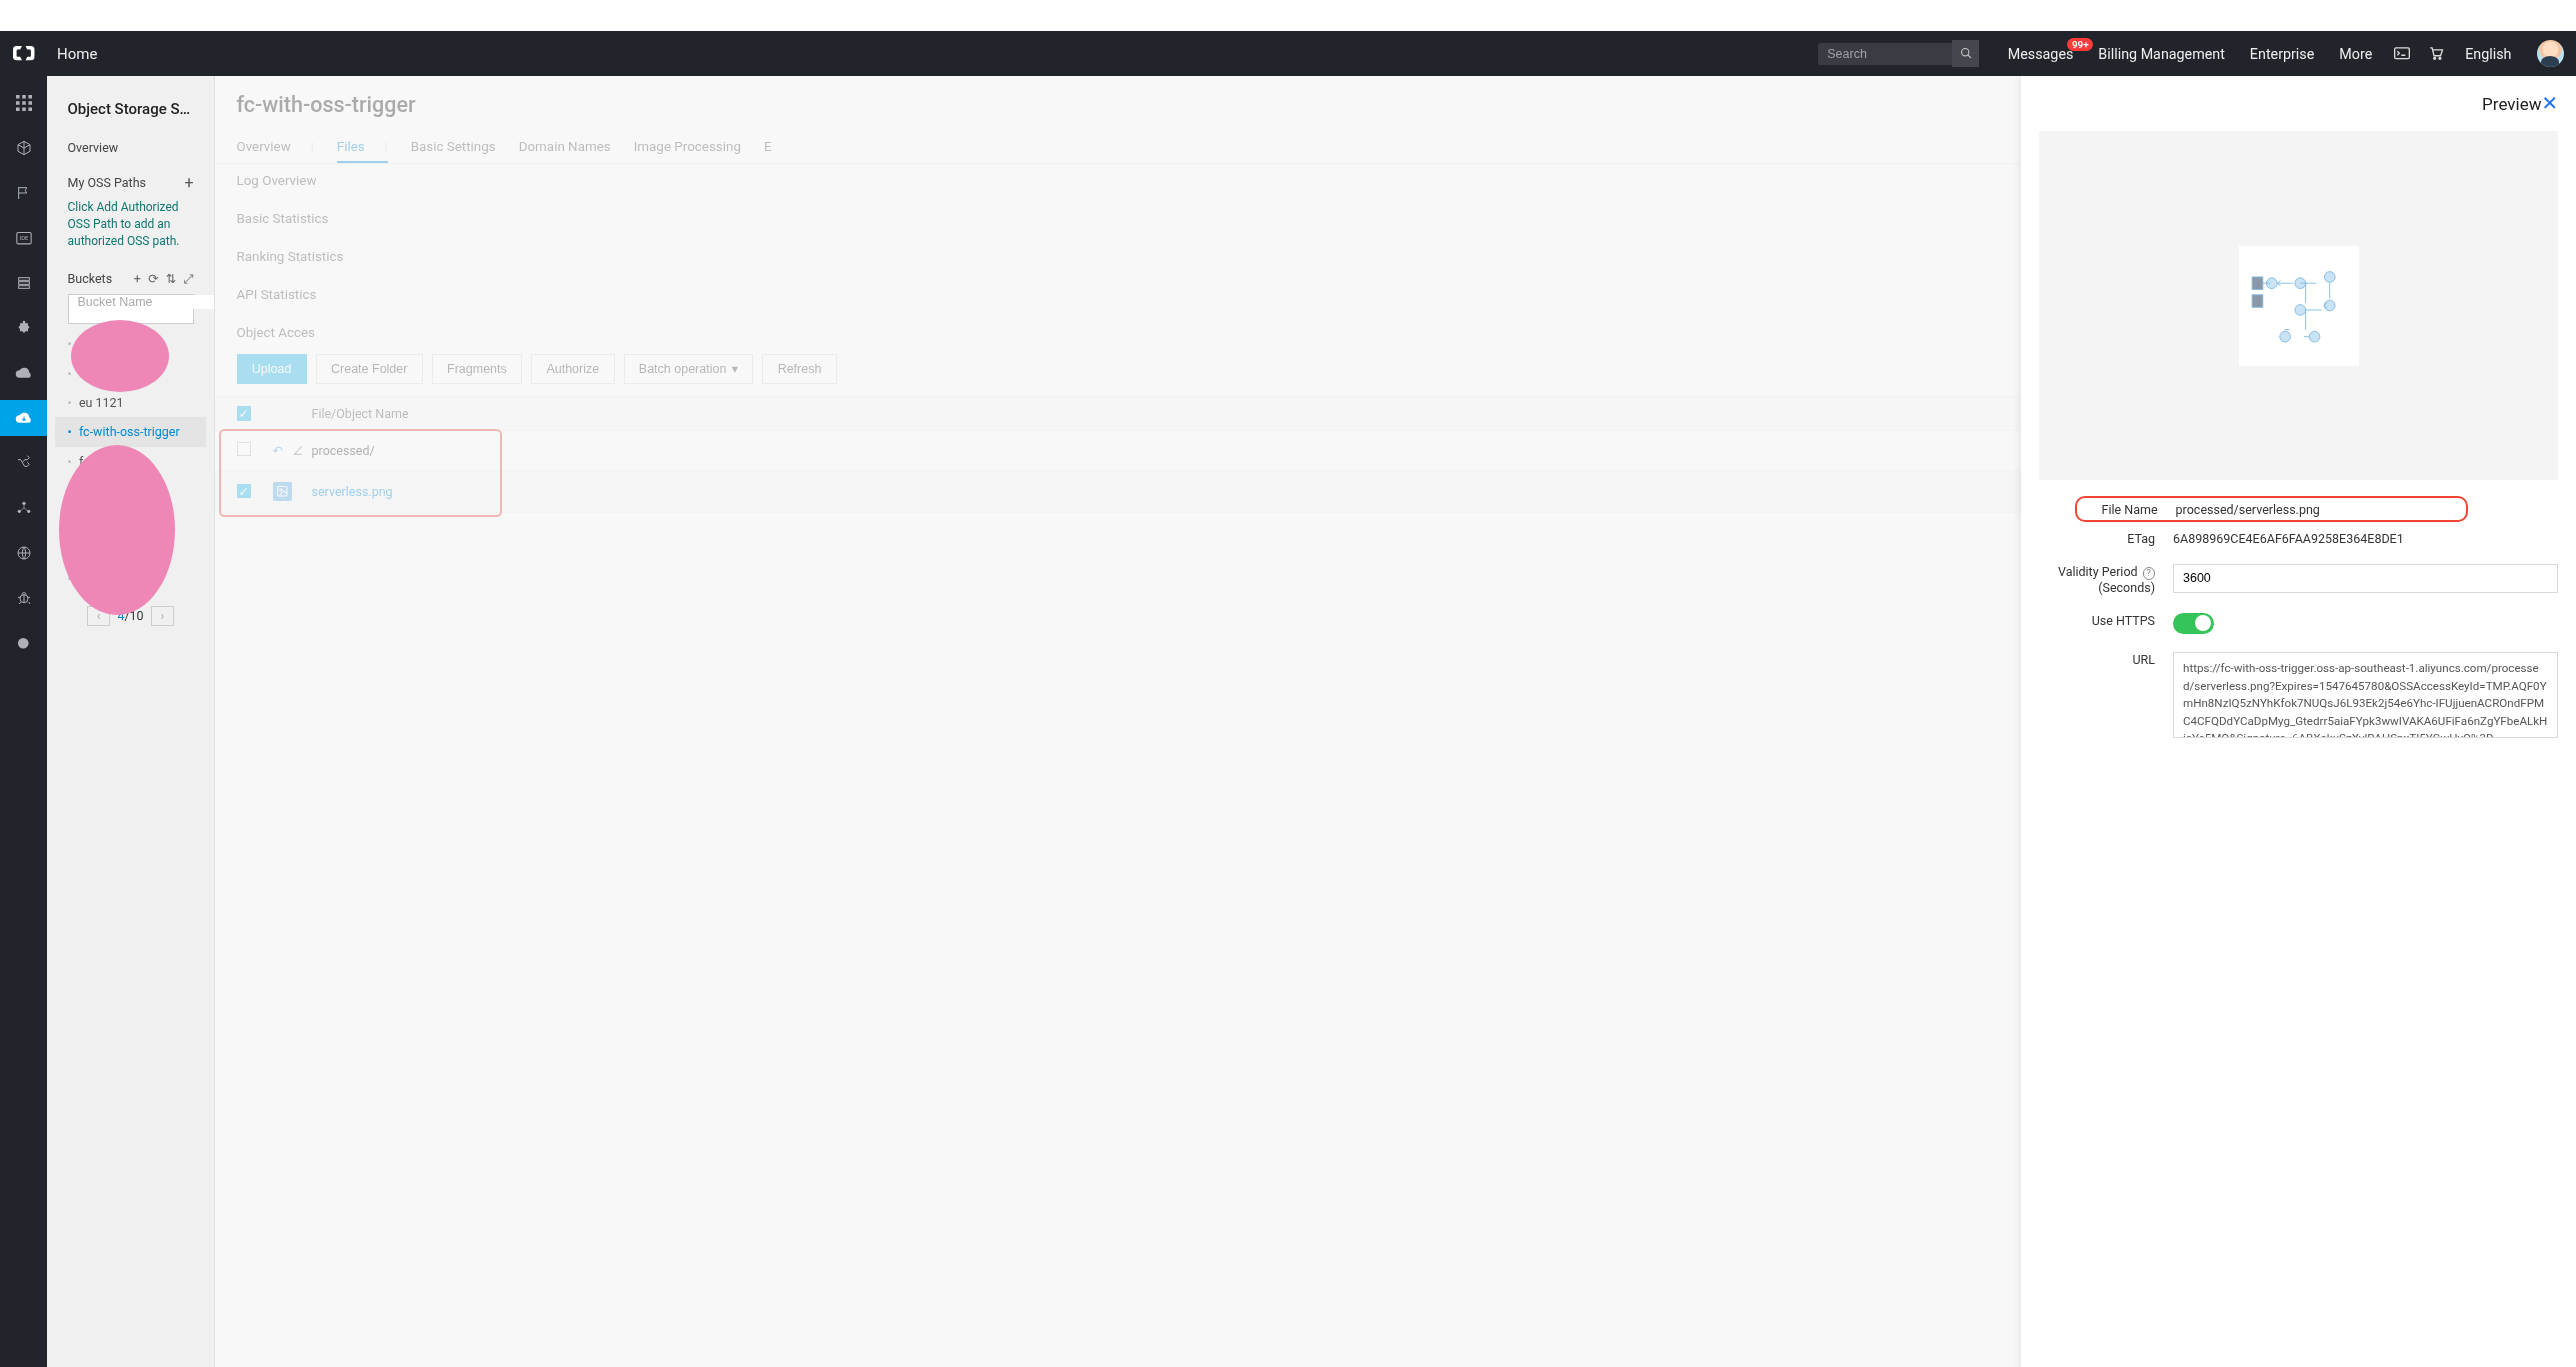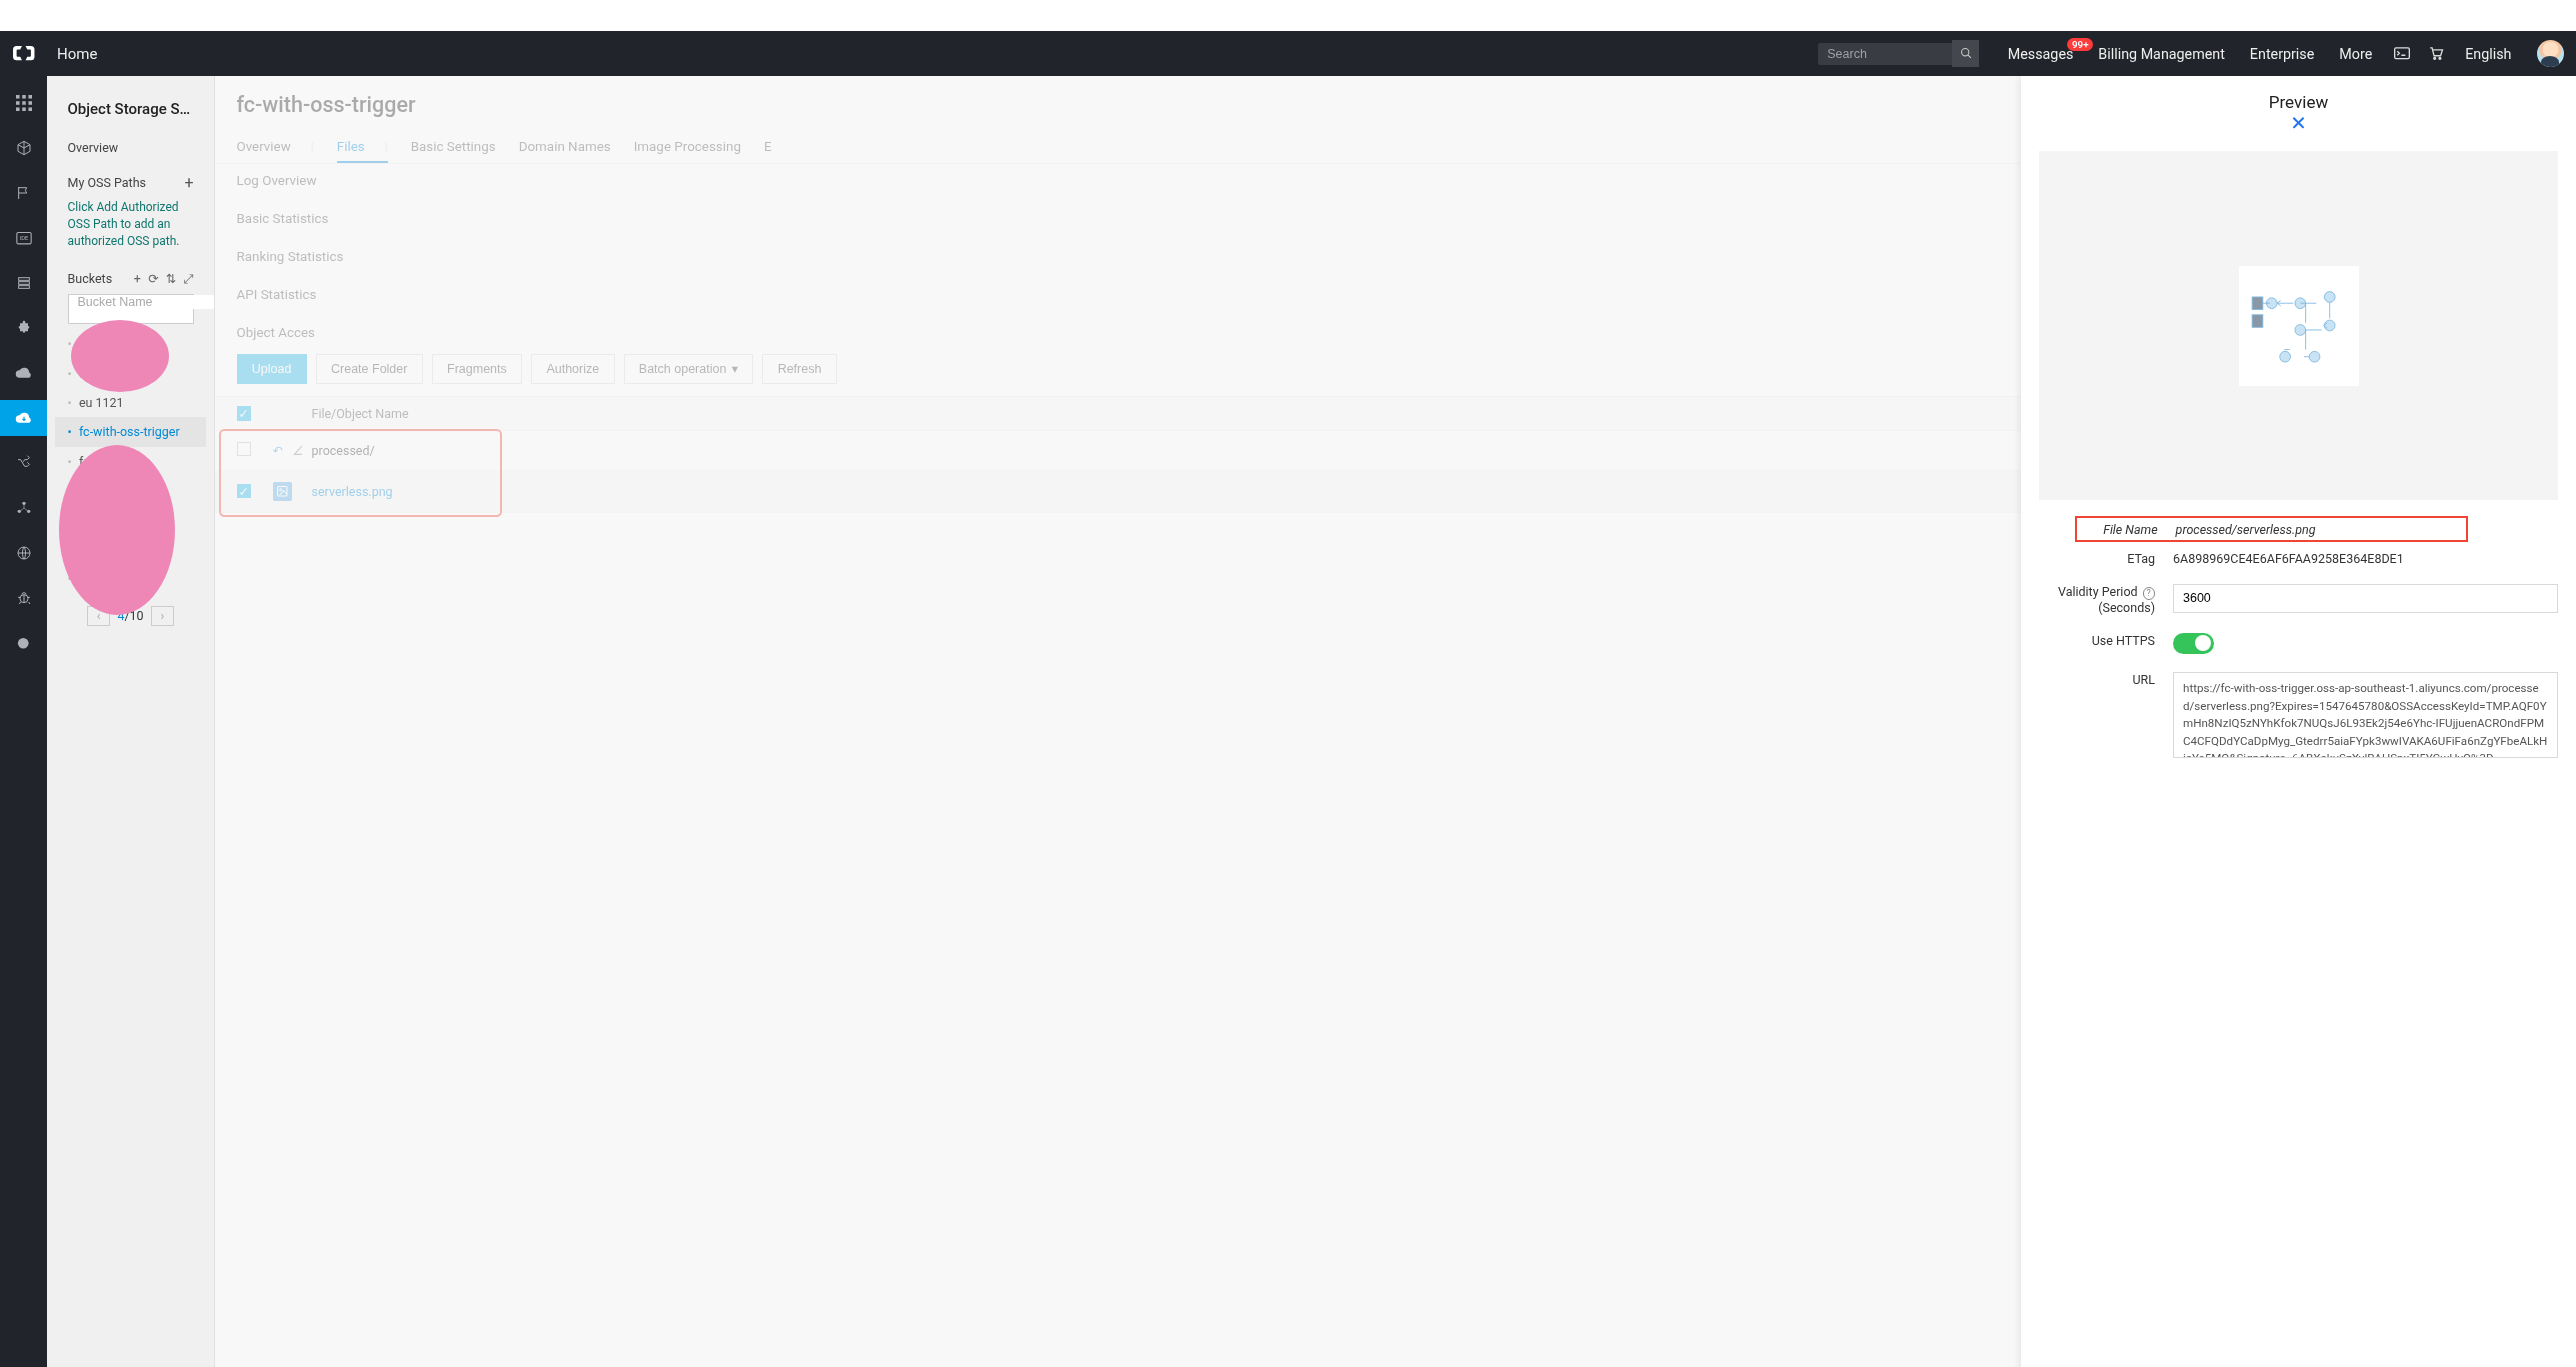--- a/index.html
+++ b/index.html
@@ -67,30 +67,30 @@
   .col-name{ flex:1;}
   .col-size{ width:72px; text-align:right;}
   .trow { display:flex; align-items:center; padding:10.7px 21.5px; border-bottom:0.9px solid #f2f2f2; font-size:12.5px;}
   .trow.sel { background:#f7f7f7;}
   .cb { width:14.3px; height:14.3px; border:0.9px solid #bbb; display:inline-flex; align-items:center; justify-content:center; background:#fff;}
   .cb.on{ background:#1bb4e8; border-color:#1bb4e8; color:#fff;}
   .imgicon{ width:19.7px; height:19.7px; background:#5aa9e6; display:inline-flex; align-items:center; justify-content:center; color:#fff; border-radius:1.8px;}
   .link{ color:#0089d6; cursor:pointer;}
 
   .panel { position:absolute; top:0; right:0; bottom:0; width:555px; background:#fff; box-shadow:-1.8px 0 7.2px rgba(0,0,0,0.08); z-index:5; display:flex; flex-direction:column;}
-  .panel-hdr{ display:flex; align-items:center; justify-content:flex-end; padding:16px 18px; font-size:17px; color:#222;flex-direction:column;}
+  .panel-hdr{ display:flex; align-items:center; justify-content:flex-end; padding:16px 18px; font-size:17px; color:#222;}
   .closex{ color:#1e73f0; font-size:19.7px; cursor:pointer; font-weight:300;}
   .preview-area{ margin:0 18px 16px; background:#f4f4f4; height:349px; display:flex; align-items:center; justify-content:center;}
   .thumb{ width:120px; height:120px; background:#fff; display:flex; align-items:center; justify-content:center;}
   .thumb svg{ width:107px; height:107px;}
   .meta{ padding: 0 18px;}
   .mrow{ display:flex; align-items:flex-start; padding:9px 0; font-size:12.5px;}
   .mlabel{ width:134px; text-align:right; padding-right:18px; color:#333;}
   .mval{ flex:1; color:#333;}
-  .mbox{ border:2.2px solid #ee4633; border-radius:0; padding:3.6px 3.6px; margin-left:36px; margin-right:90px; display:flex;font-style:italic;}
+  .mbox{ border:2.2px solid #ee4633; border-radius:10px; padding:3.6px 3.6px; margin-left:36px; margin-right:90px; display:flex;}
   .mbox .mlabel{ width:95px;}
   .minput{ border:0.9px solid #d9d9d9; padding:6.3px 9px; font-size:12.5px; width:100%;}
   .toggle{ width:41px; height:21.5px; background:#35c459; border-radius:10.7px; position:relative;}
   .toggle::after{content:""; position:absolute; right:2.7px; top:2.7px; width:16px; height:16px; background:#fff; border-radius:50%;}
   .urlbox{ border:0.9px solid #d9d9d9; padding:7.2px 9px; font-size:11.6px; color:#555; line-height:1.5; word-break:break-all; max-height:86px; overflow:hidden;}
   .info-icon{ display:inline-block; width:12.5px; height:12.5px; border:0.9px solid #888; border-radius:50%; font-size:9px; line-height:10.7px; text-align:center; color:#888; margin-left:1.8px;}
 
   svg{display:block;}
 </style>
 </head>

